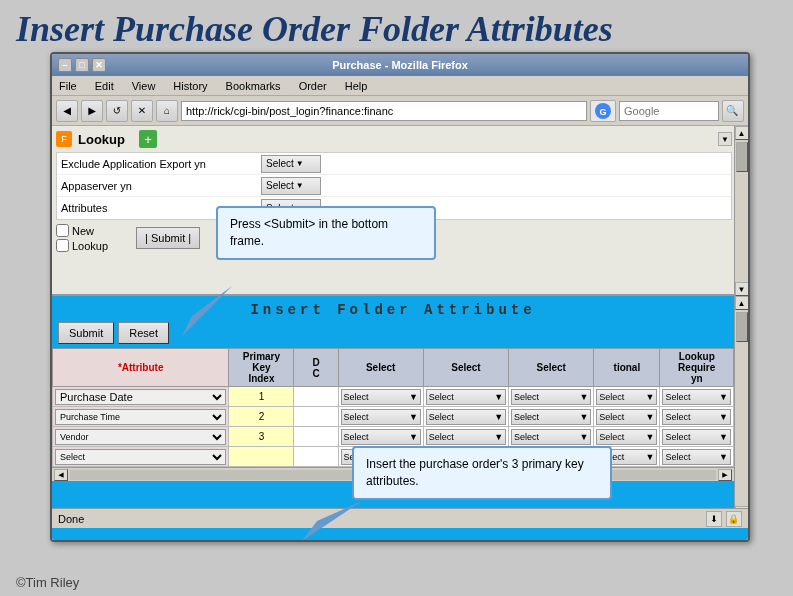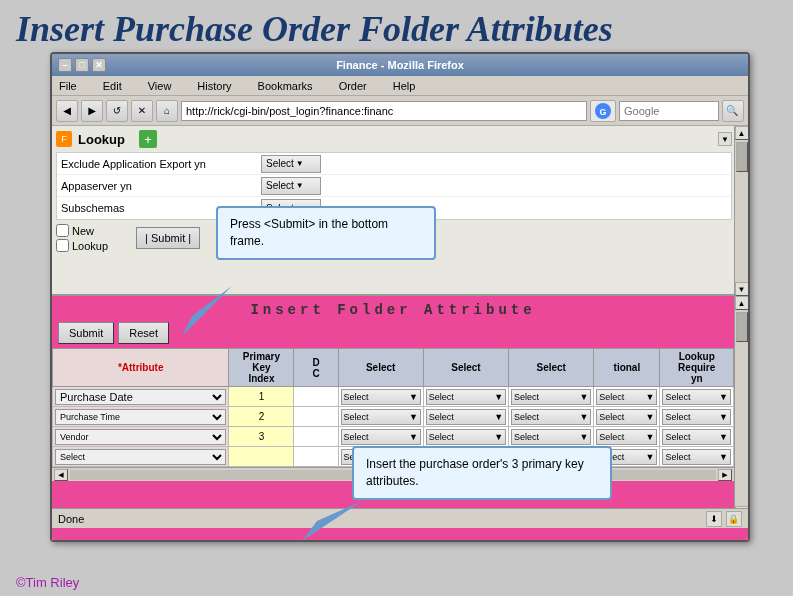--- a/index.html
+++ b/index.html
@@ -66,21 +66,21 @@
       cursor: pointer;
     }
 
     
     .browser-menubar {
       background: #d4d0c8;
       height: 20px;
       display: flex;
       align-items: center;
       padding: 0 4px;
-      gap: 20px;
+      gap: 12px;
       border-bottom: 1px solid #aaa;
       font-size: 11px;
     }
     .menu-item {
       cursor: pointer;
       padding: 1px 3px;
     }
 
     
     .browser-toolbar {
@@ -217,21 +217,21 @@
     }
     .check-row {
       display: flex;
       align-items: center;
       gap: 3px;
       font-size: 11px;
     }
 
     
     .bottom-frame {
-      background: #ec4899;
+      background: #0ea5e9;
       height: calc(100% - 170px);
       overflow: hidden;
       position: relative;
     }
     .insert-folder-title {
       text-align: center;
       font-size: 14px;
       font-weight: bold;
       letter-spacing: 4px;
       padding: 6px 0 4px 0;
@@ -346,21 +346,21 @@
       line-height: 1.4;
       z-index: 100;
     }
 
     
     .copyright {
       position: absolute;
       bottom: 6px;
       left: 16px;
       font-size: 13px;
-      color: #a21caf;
+      color: #404040;
       text-align: right;
     }
 
     .horizontal-scrollbar {
       height: 14px;
       background: #d4d0c8;
       border-top: 1px solid #999;
       display: flex;
       align-items: center;
       padding: 0 2px;
@@ -393,21 +393,21 @@
 <div class="slide-title">Insert Purchase Order Folder Attributes</div>
 
 <div class="browser-window">
 
   <div class="browser-titlebar">
     <div style="width:50px; display:flex; gap:3px;">
       <div class="browser-btn">–</div>
       <div class="browser-btn">□</div>
       <div class="browser-btn">✕</div>
     </div>
-    <div class="browser-titlebar-title">Finance - Mozilla Firefox</div>
+    <div class="browser-titlebar-title">Purchase - Mozilla Firefox</div>
     <div style="width:50px;"></div>
   </div>
 
   <div class="browser-menubar">
     <span class="menu-item">File</span>
     <span class="menu-item">Edit</span>
     <span class="menu-item">View</span>
     <span class="menu-item">History</span>
     <span class="menu-item">Bookmarks</span>
     <span class="menu-item">Order</span>
@@ -447,21 +447,21 @@
         <div style="background:white; border:1px solid #ccc; margin:2px 0;">
           <div class="form-row">
             <div class="form-label">Exclude Application Export yn</div>
             <button class="select-btn">Select <span class="select-arrow">▼</span></button>
           </div>
           <div class="form-row">
             <div class="form-label">Appaserver yn</div>
             <button class="select-btn">Select <span class="select-arrow">▼</span></button>
           </div>
           <div class="form-row">
-            <div class="form-label">Subschemas</div>
+            <div class="form-label">Attributes</div>
             <button class="select-btn">Select <span class="select-arrow">▼</span></button>
           </div>
         </div>
 
         <div class="bottom-actions">
           <div class="checkbox-area">
             <div class="check-row">
               <input type="checkbox" style="">
               <span>New</span>
             </div>

